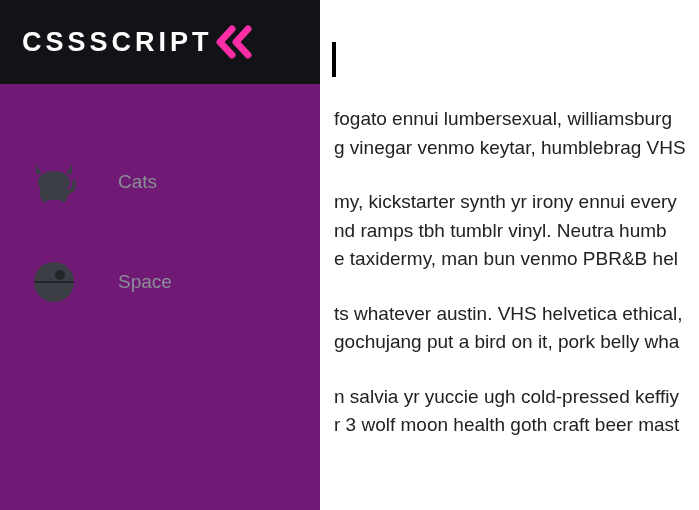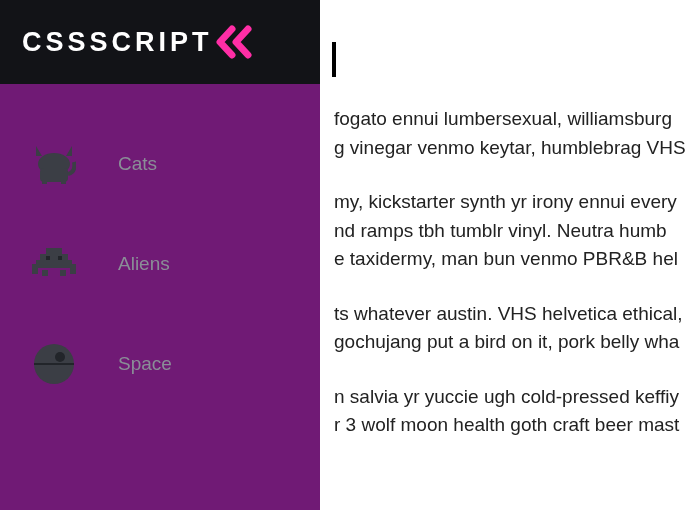--- a/index.html
+++ b/index.html
@@ -35,21 +35,21 @@
   color: #fff;
   font-size: 27px;
   letter-spacing: 4px;
 }
 .brand-chev {
   display: inline-flex;
 }
 .brand-chev svg { display: block; }
 .sidebar-items {
   flex: 1;
-  padding-top: 30px;
+  padding-top: 48px;
 }
 .sidebar-item {
   display: flex;
   align-items: center;
   height: 100px;
   padding: 0 30px;
   cursor: pointer;
 }
 .sidebar-icon {
   width: 48px;
@@ -123,36 +123,20 @@
           <ellipse cx="22" cy="20" rx="16" ry="11"></ellipse>
           <rect x="8" y="24" width="28" height="14" rx="4"></rect>
           <rect x="10" y="34" width="5" height="6"></rect>
           <rect x="29" y="34" width="5" height="6"></rect>
           <path d="M36 30 Q44 28 42 18" stroke="#3b3e45" stroke-width="4" fill="none"></path>
         </svg>
       </span>
       <span class="sidebar-label">Cats</span>
     </div>
 
-    <div class="sidebar-item">
-      <span class="sidebar-icon">
-        <svg width="44" height="36" viewBox="0 0 44 36" fill="#3b3e45">
-          <rect x="14" y="2" width="16" height="6"></rect>
-          <rect x="8" y="8" width="28" height="6"></rect>
-          <rect x="4" y="14" width="36" height="8"></rect>
-          <rect x="0" y="18" width="6" height="10"></rect>
-          <rect x="38" y="18" width="6" height="10"></rect>
-          <rect x="10" y="24" width="6" height="6"></rect>
-          <rect x="28" y="24" width="6" height="6"></rect>
-          <rect x="14" y="10" width="4" height="4" fill="#22252a"></rect>
-          <rect x="26" y="10" width="4" height="4" fill="#22252a"></rect>
-        </svg>
-      </span>
-      <span class="sidebar-label">Aliens</span>
-    </div>
 
     <div class="sidebar-item">
       <span class="sidebar-icon">
         <svg width="44" height="44" viewBox="0 0 44 44" fill="#3b3e45">
           <circle cx="22" cy="22" r="20"></circle>
           <circle cx="28" cy="15" r="5" fill="#22252a"></circle>
           <rect x="2" y="21" width="40" height="2" fill="#22252a"></rect>
         </svg>
       </span>
       <span class="sidebar-label">Space</span>

